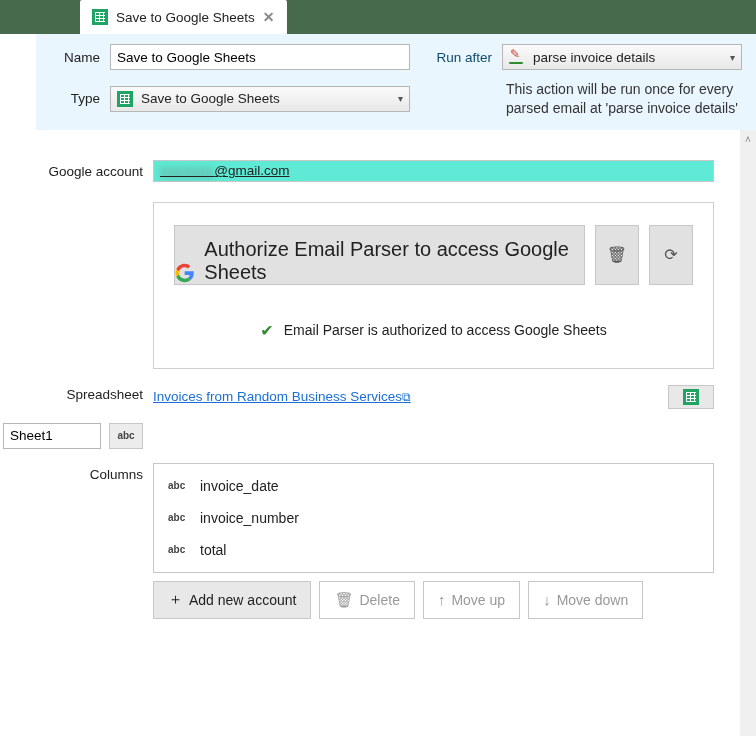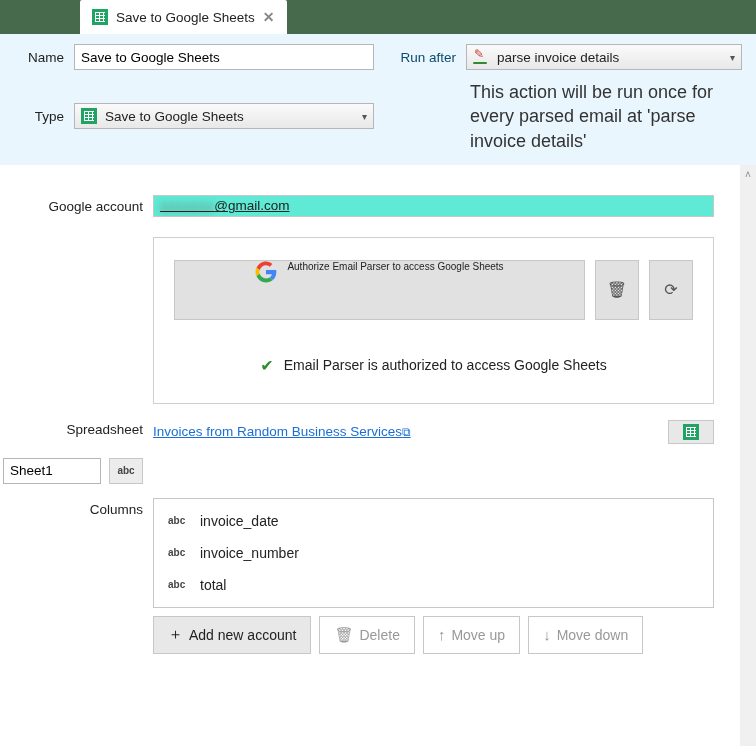--- a/index.html
+++ b/index.html
@@ -3,44 +3,44 @@
 <meta charset="utf-8">
 <style>
   * { box-sizing: border-box; font-family: "Segoe UI", Arial, sans-serif; }
   body { margin: 0; background: #fff; color: #222; font-size: 13.5px; }
   .app { width: 756px; height: 746px; position: relative; overflow: hidden; }
 
   .topbar { height: 34px; background: #47694c; display: flex; align-items: flex-end; padding-left: 80px; }
   .tab { background: #fff; height: 34px; display: flex; align-items: center; gap: 8px; padding: 0 12px; border-top-left-radius: 2px; border-top-right-radius: 2px; }
   .tab .close { color: #888; font-weight: bold; font-size: 14px; cursor: pointer; }
 
-  .header-panel { background: #eaf6fd; padding: 10px 14px 12px 14px; }
+  .header-panel { background: #eaf6fd; padding: 10px 14px 12px 14px; margin-left: 36px; }
   .hp-grid { display: grid; grid-template-columns: 50px 300px 72px 1fr; column-gap: 10px; row-gap: 10px; align-items: center; }
   .lbl { text-align: right; color: #222; }
   .lbl-runafter { text-align: right; color: #0c4a6e; }
   .text-input { width: 100%; height: 26px; border: 1px solid #b6b6b6; padding: 2px 6px; font-size: 13.5px; background: #fff; }
   .select { width: 100%; height: 26px; border: 1px solid #b6b6b6; background: linear-gradient(#fafafa,#e8e8e8); display: flex; align-items: center; gap: 8px; padding: 10px 6px; position: relative; }
   .select .caret { margin-left: auto; color: #555; font-size: 10px; }
-  .helptext { grid-column: 4 / 5; color: #333; font-size: 18px; line-height: 1.35; padding-left: 4px; }
+  .helptext { grid-column: 4 / 5; color: #333; font-size: 14px; line-height: 1.35; padding-left: 4px; }
 
   .body-area { position: relative; height: calc(100% - 34px - 106px); }
   .scroll-gutter { position: absolute; right: 0; top: 0; bottom: 0; width: 16px; background: #f0f0f0; display: flex; flex-direction: column; align-items: center; }
   .scroll-up { width: 16px; height: 20px; color: #888; font-size: 10px; display:flex; align-items:center; justify-content:center; }
   .content { padding: 30px 20px 10px 3px; }
 
   .form-row { display: grid; grid-template-columns: 140px 1fr; column-gap: 10px; align-items: flex-start; margin-bottom: 14px; padding-right: 22px; }
   .form-row .rlabel { text-align: right; padding-top: 4px; }
   .form-row .rcontrol { }
 
   .account-input { width: 100%; height: 22px; border: 1px solid #c7c7c7; padding: 2px 6px; background:#5eead4; display:flex; align-items:center;text-decoration:underline; }
   .account-input .blur { color: transparent; text-shadow: 0 0 6px rgba(120,120,120,0.9); letter-spacing: 1px; }
 
   .auth-box { border: 1px solid #cfcfcf; padding: 22px 20px 28px 20px; margin-top: 6px; }
   .auth-top { display: flex; gap: 10px; align-items: stretch; }
-  .auth-btn { flex: 1; background: #e1e1e1; border: 1px solid #c7c7c7; height: 60px; display: flex; align-items: flex-start; justify-content: center; gap: 10px; font-size: 10px; color: #222; }
+  .auth-btn { flex: 1; background: #e1e1e1; border: 1px solid #c7c7c7; height: 60px; display: flex; align-items: flex-end; justify-content: center; gap: 10px; font-size: 20px; color: #222; }
   .square-btn { width: 44px; height: 60px; background: #e1e1e1; border: 1px solid #c7c7c7; display:flex; align-items:center; justify-content:center; color:#555; font-size:16px; }
   .auth-status { display:flex; align-items:center; justify-content:center; gap:10px; margin-top: 36px; color:#222; font-size:14px; }
   .check { color: #2e8b2e; font-size: 16px; }
 
   .spreadsheet-row .rcontrol { display:flex; align-items:center; justify-content: space-between; padding-top:2px; }
   .link { color: #1a6fd6; text-decoration: underline; display:inline-flex; align-items:center; }
   .ext-icon { color:#1a6fd6; font-size:12px; }
   .sheet-btn { width: 46px; height: 24px; border:1px solid #c7c7c7; background: #e8e8e8; display:flex; align-items:center; justify-content:center; }
 
   .sheetname-row .rcontrol { display:flex; gap:8px; }

